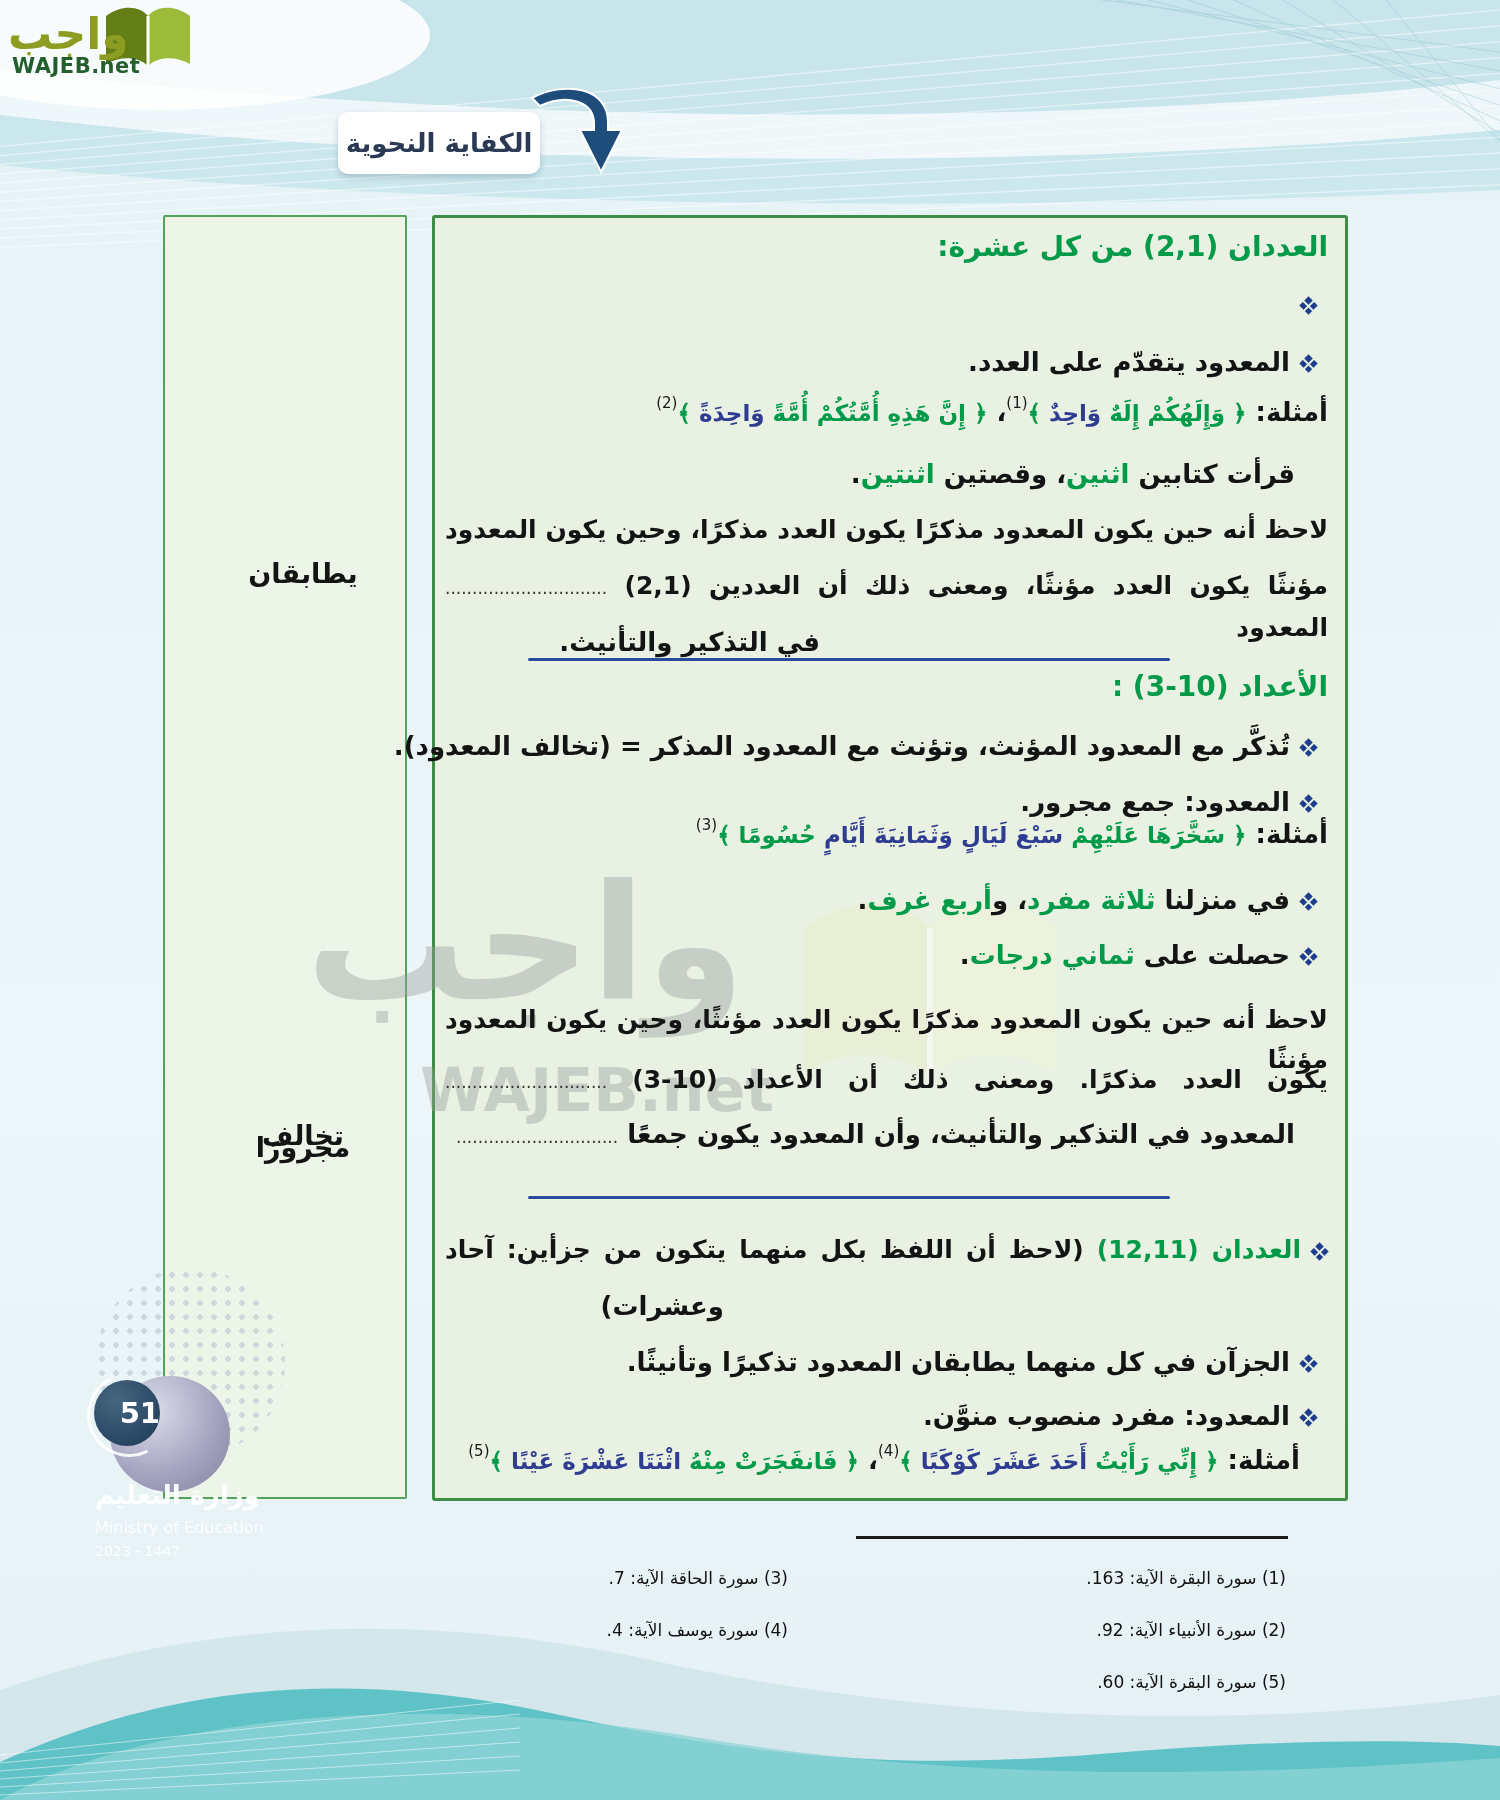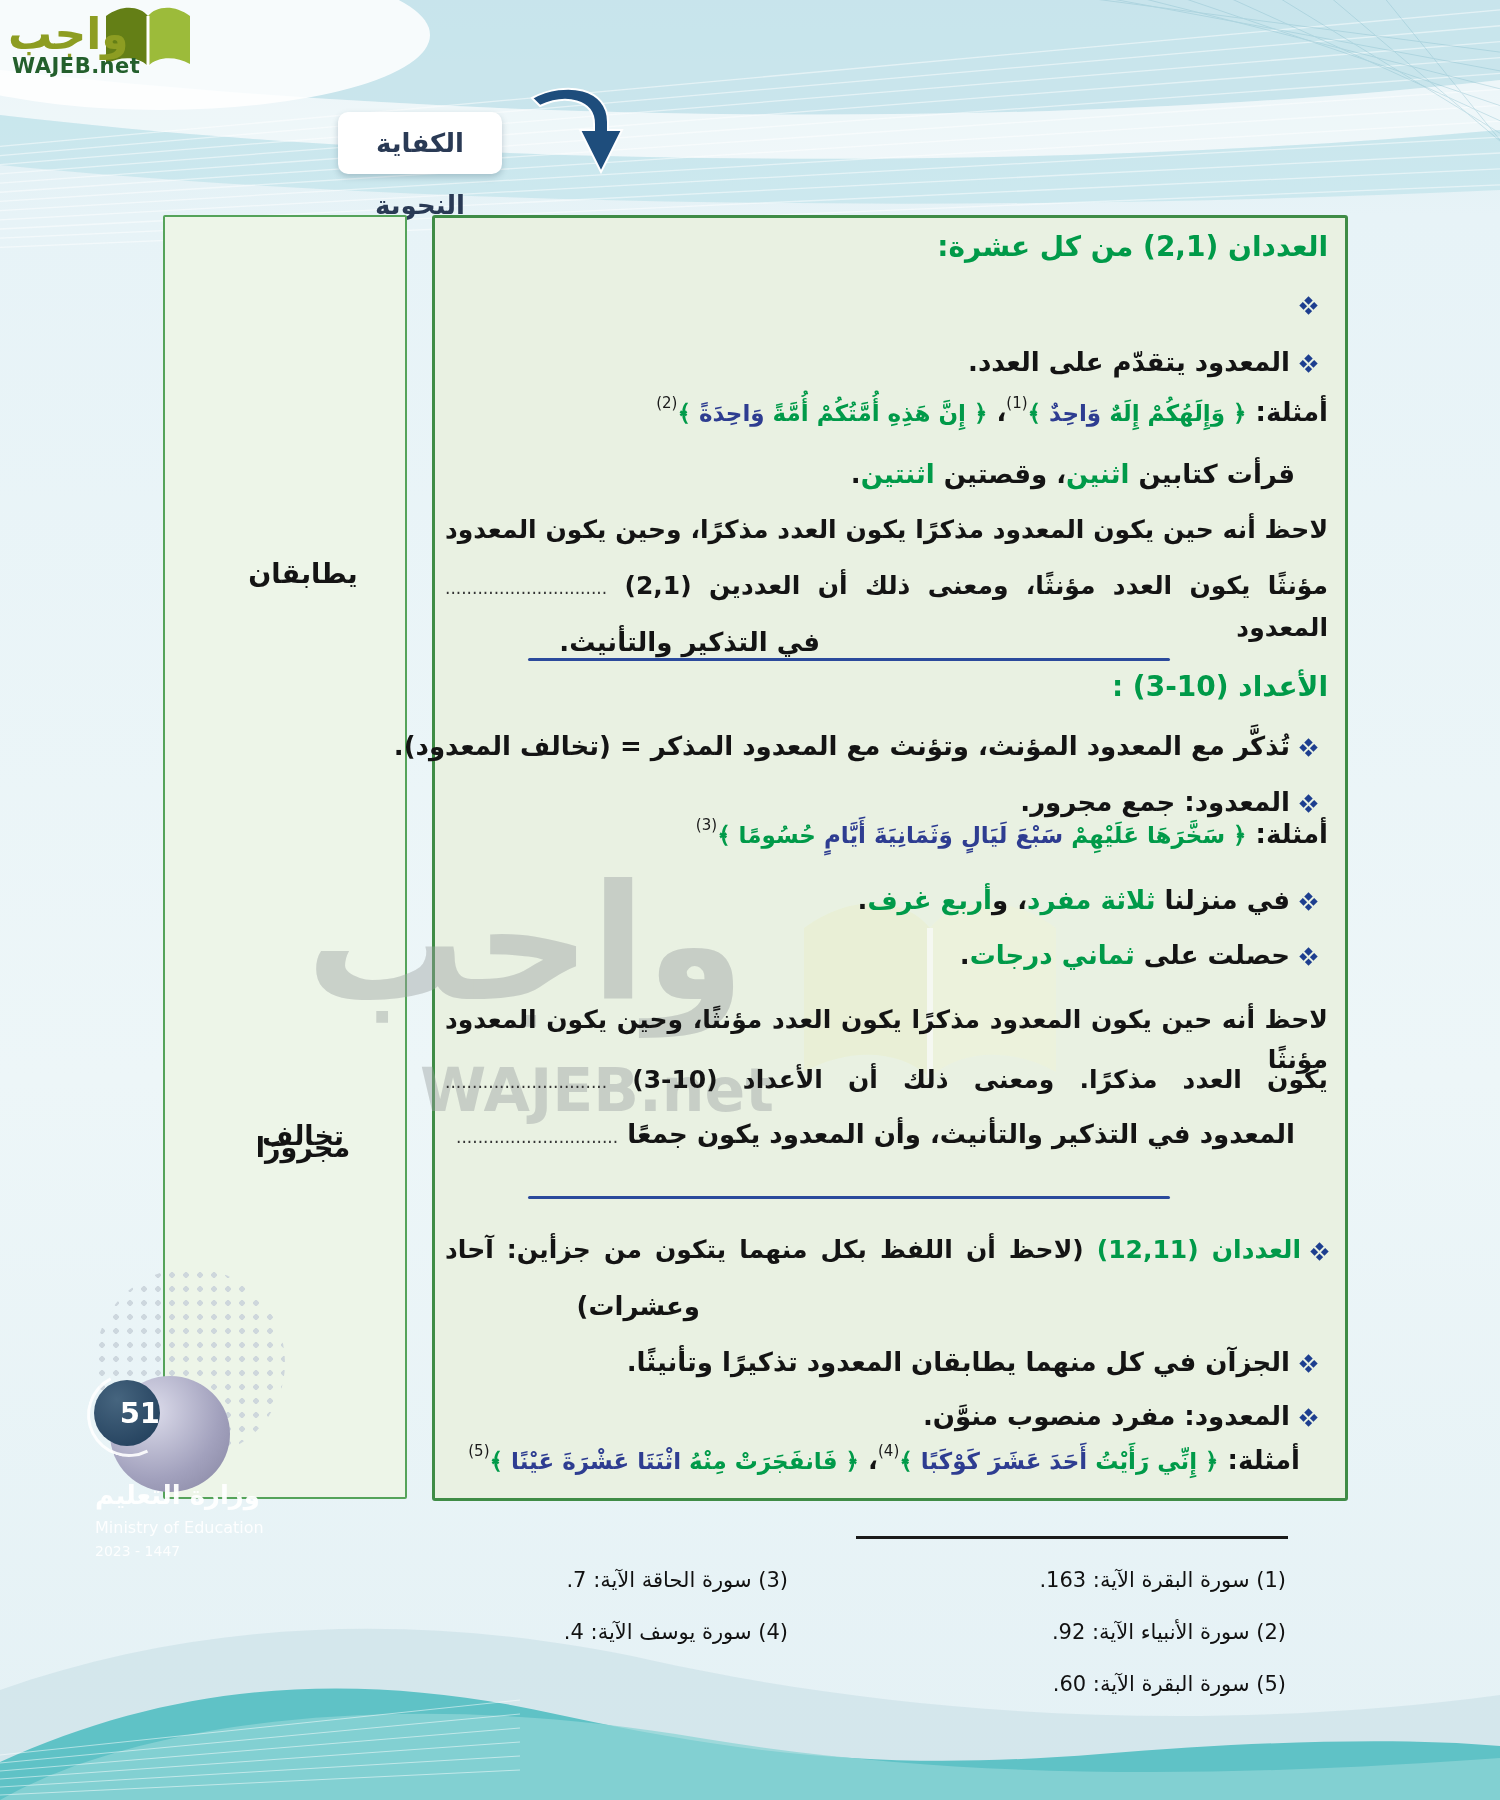--- a/index.html
+++ b/index.html
@@ -7,21 +7,21 @@
   .page{position:relative;width:1500px;height:1800px;overflow:hidden;
         background:linear-gradient(180deg,#d9ecf2 0%,#e7f3f7 12%,#edf6f8 60%,#e4f1f5 100%);}
   .abs{position:absolute;}
   svg{display:block;}
 
   
   .logo-ar{left:8px;top:8px;font-size:44px;font-weight:bold;color:#8d9d22;direction:rtl;}
   .logo-en{left:12px;top:54px;font-size:21px;font-weight:bold;color:#235f2c;letter-spacing:.5px;}
 
   
-  .tab{left:338px;top:112px;width:164px;height:62px;background:#fff;border-radius:10px;
+  .tab{left:338px;top:112px;width:202px;height:62px;background:#fff;border-radius:10px;
        box-shadow:0 3px 6px rgba(40,70,90,.25);text-align:center;line-height:62px;
        font-size:26px;font-weight:bold;color:#2a3a55;direction:rtl;}
 
   
   .side-box{left:163px;top:215px;width:240px;height:1280px;background:#edf5e8;
             border:2px solid #55a35a;border-radius:2px;}
   .main-box{left:432px;top:215px;width:910px;height:1280px;background:#e9f1e2;
             border:3px solid #3f8c46;border-radius:3px;}
   .side-label{left:163px;width:280px;text-align:center;font-size:27px;font-weight:bold;
               color:#141414;direction:rtl;}
@@ -47,21 +47,21 @@
 
   
   .wm-ar{left:415px;top:850px;width:330px;text-align:center;font-size:160px;font-weight:bold;
          color:#9aa0a0;opacity:.42;direction:rtl;z-index:2;}
   .wm-en{left:420px;top:1055px;width:340px;text-align:center;font-size:60px;font-weight:bold;
          color:#9aa0a0;opacity:.42;z-index:2;}
   .wm-book{left:780px;top:830px;opacity:.55;z-index:2;}
 
   
   .fn-line{left:856px;top:1536px;width:432px;height:3px;background:#1a1a1a;}
-  .fn{font-size:21px;color:#111;direction:rtl;white-space:nowrap;}
+  .fn{font-size:17px;color:#111;direction:rtl;white-space:nowrap;}
 
   
   .moe-dots{left:95px;top:1268px;width:190px;height:190px;border-radius:50%;opacity:.85;
             background-image:radial-gradient(#c9d2da 2.6px,rgba(0,0,0,0) 3px);
             background-size:14px 14px;}
   .moe-sphere{left:110px;top:1376px;width:120px;height:116px;border-radius:50%;
             background:radial-gradient(circle at 35% 30%,#dcdceb,#a2a1bd 60%,#84839f);}
   .badge{left:94px;top:1380px;width:66px;height:66px;border-radius:50%;
          background:radial-gradient(circle at 35% 30%,#46657f,#1d3a57);
          color:#fff;font-size:29px;font-weight:bold;text-align:right;line-height:66px;z-index:6;}
@@ -190,21 +190,21 @@
   </div>
   <div class="abs txt" style="right:205px;top:1114px;">
     <span>المعدود في التذكير والتأنيث، وأن المعدود يكون جمعًا </span><span class="dots">..............................</span>
   </div>
 
   <div class="abs divider" style="left:528px;top:1196px;width:642px;"></div>
 
   <div class="abs jus" style="top:1230px;">
     <span class="diamond"></span><span class="grn">العددان (12,11)</span><span> (لاحظ أن اللفظ بكل منهما يتكون من جزأين: آحاد</span>
   </div>
-  <div class="abs txt" style="right:800px;top:1286px;">وعشرات)</div>
+  <div class="abs txt" style="right:776px;top:1286px;">وعشرات)</div>
 
   <div class="abs txt" style="right:183px;top:1396px;">
     <span class="diamond"></span><span>المعدود: مفرد منصوب منوَّن.</span>
   </div>
   <div class="abs txt" style="right:183px;top:1342px;">
     <span class="diamond"></span><span>الجزآن في كل منهما يطابقان المعدود تذكيرًا وتأنيثًا.</span>
   </div>
 
   <div class="abs txt" style="right:200px;top:1440px;">
     <span>أمثلة:</span>

